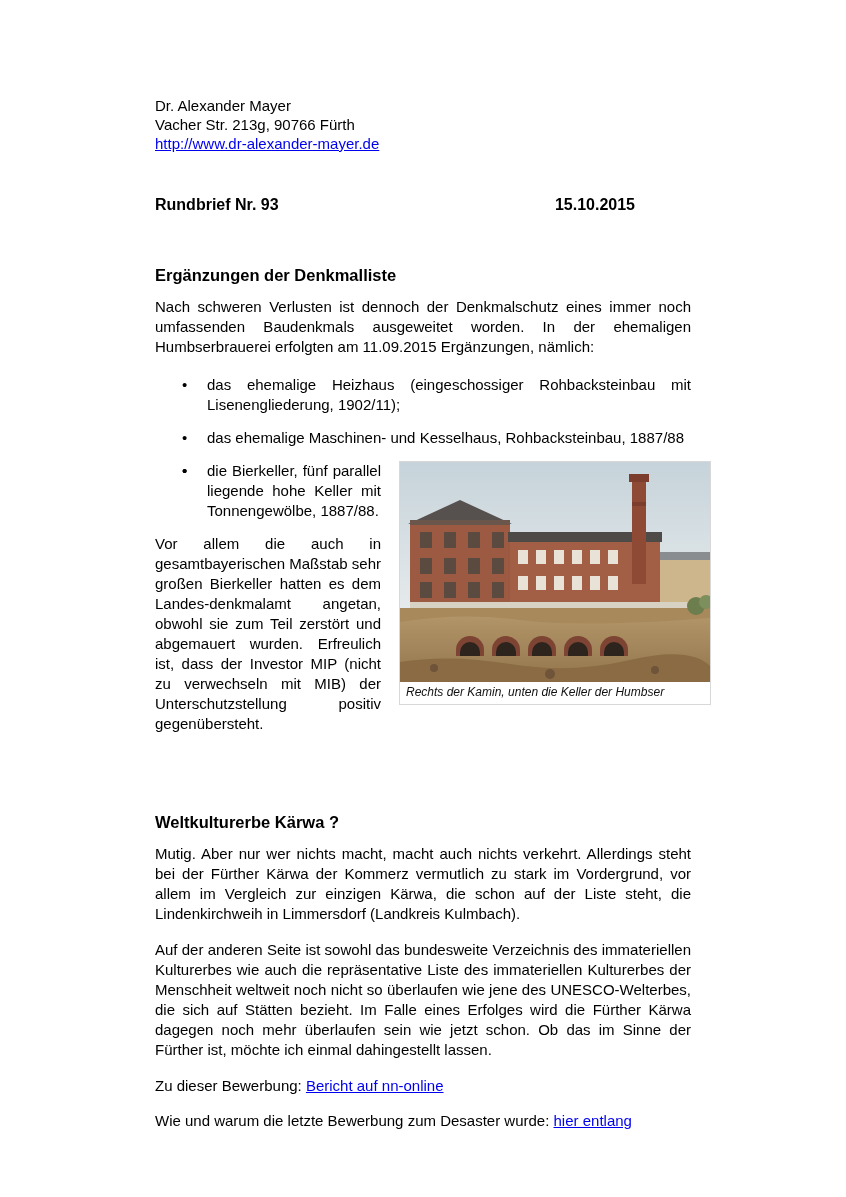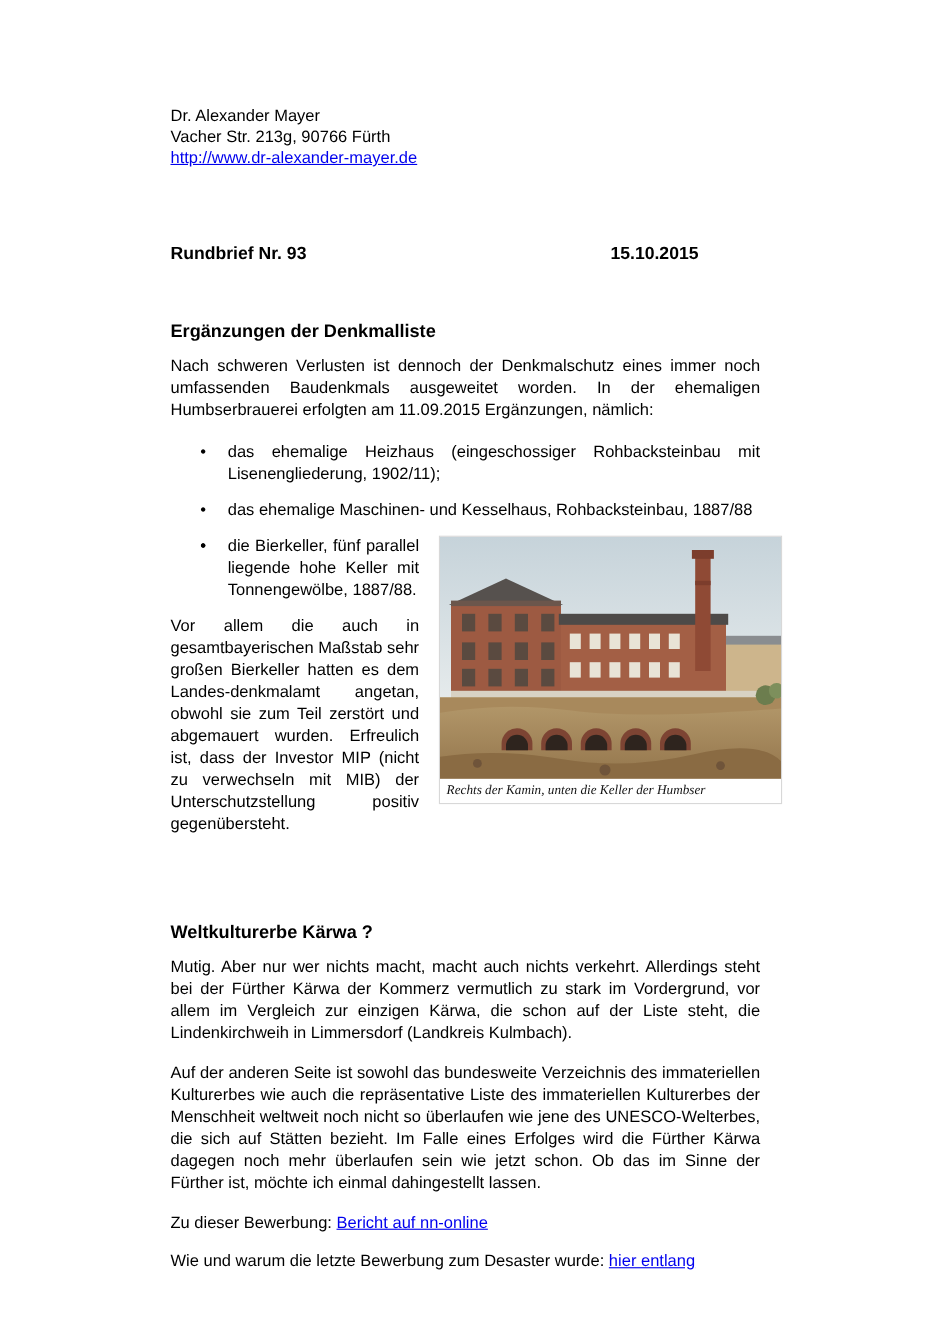--- a/index.html
+++ b/index.html
@@ -25,21 +25,21 @@
   .sender-line { white-space: nowrap; }
   a.doc-link, .doc-link {
     color: #0000ee;
     text-decoration: underline;
     cursor: pointer;
   }
   .title-row {
     display: flex;
     justify-content: space-between;
     align-items: flex-end;
-    margin-top: 68px;
+    margin-top: 42px;
     font-weight: bold;
     font-size: 16px;
   }
   .title-date { margin-right: 56px; }
   .section-heading {
     font-weight: bold;
     font-size: 16.5px;
     margin: 0 0 12px 0;
   }
   .section-1 { margin-top: 50px; }
@@ -105,21 +105,21 @@
     <div class="bullets">
       <div class="bullet-item">
         <span class="bullet-dot">•</span>
         <span>das ehemalige Heizhaus  (eingeschossiger Rohbacksteinbau mit Lisenengliederung, 1902/11);</span>
       </div>
       <div class="bullet-item">
         <span class="bullet-dot">•</span>
         <span>das ehemalige Maschinen- und Kesselhaus, Rohbacksteinbau, 1887/88</span>
       </div>
 
-      <figure class="photo-figure" style="margin-top:0;font-family:Liberation Serif, serif;">
+      <figure class="photo-figure" style="margin-top:0;">
         <svg viewBox="0 0 310 220" xmlns="http://www.w3.org/2000/svg">
           <defs>
             <linearGradient id="sky" x1="0" y1="0" x2="0" y2="1">
               <stop offset="0" stop-color="#c6d3da"></stop>
               <stop offset="1" stop-color="#e6ebec"></stop>
             </linearGradient>
             <linearGradient id="dirt" x1="0" y1="0" x2="0" y2="1">
               <stop offset="0" stop-color="#b59a6c"></stop>
               <stop offset="1" stop-color="#93754c"></stop>
             </linearGradient>

